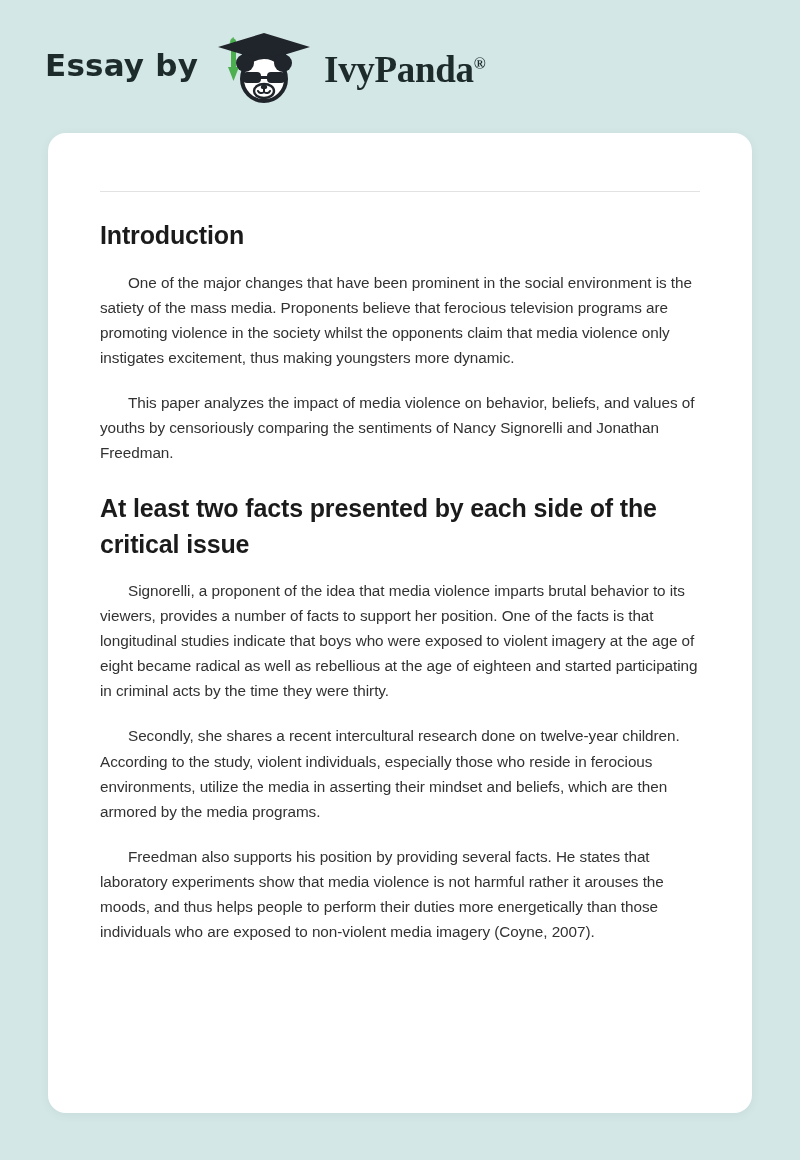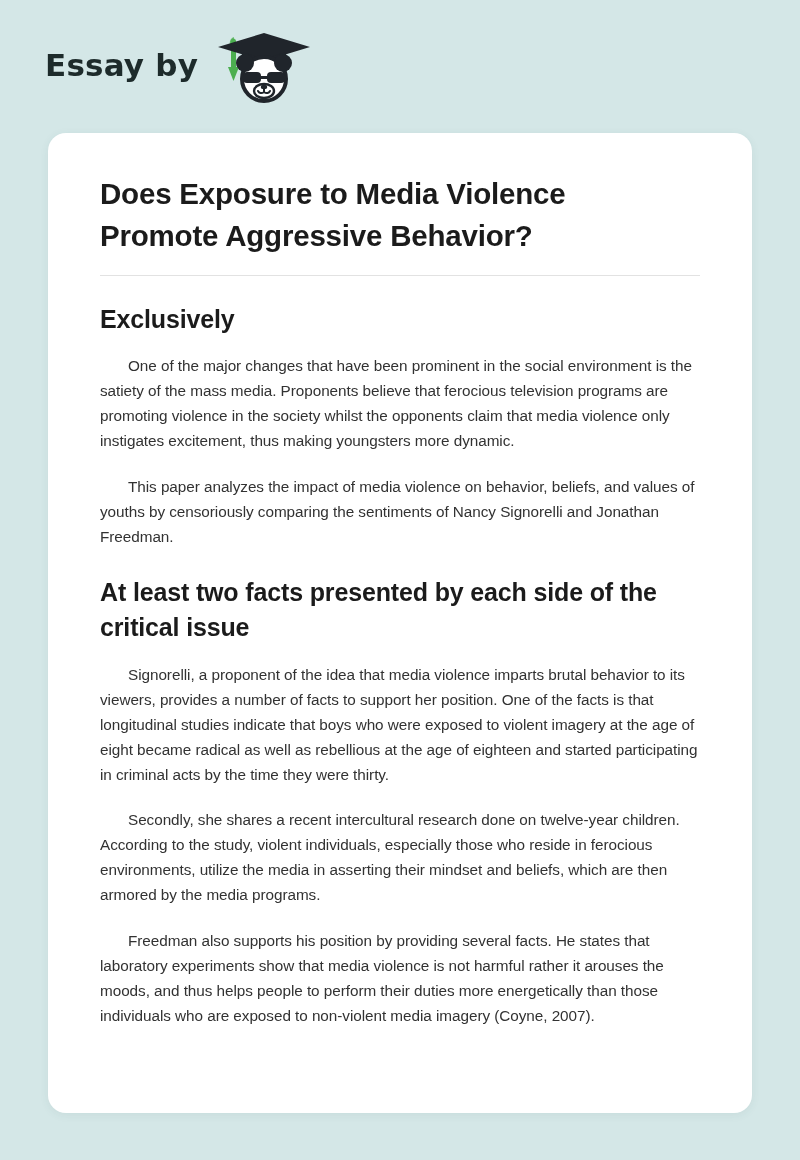--- a/index.html
+++ b/index.html
@@ -176,32 +176,32 @@
 
           <rect x="31" y="41" width="18" height="11" rx="4" fill="#20252b"></rect>
           <rect x="55" y="41" width="18" height="11" rx="4" fill="#20252b"></rect>
           <rect x="48" y="45" width="8" height="3" fill="#20252b"></rect>
 
           <ellipse cx="52" cy="60" rx="10" ry="7" fill="#ffffff" stroke="#20252b" stroke-width="2.4"></ellipse>
           <ellipse cx="52" cy="56" rx="3.2" ry="2.2" fill="#20252b"></ellipse>
           <path d="M52 58 v3 M52 61 c-2.5 2 -5 1 -6 -1 M52 61 c2.5 2 5 1 6 -1" stroke="#20252b" stroke-width="2" fill="none" stroke-linecap="round"></path>
         </svg>
       </span>
+      <span class="wordmark"><span>IvyPanda</span><span class="reg">®</span></span>
     </span>
   </div>
 </div>
 
 <div class="paper-card">
 
-  <h1 class="doc-title">Does Exposure to Media Violence Promote Aggressive Behavior?</h1>
 
 
   <div class="divider"></div>
 
-  <h2 class="section-heading">Exclusively</h2>
+  <h2 class="section-heading">Introduction</h2>
   <p class="body-text">One of the major changes that have been prominent in the social environment is the satiety of the mass media. Proponents believe that ferocious television programs are promoting violence in the society whilst the opponents claim that media violence only instigates excitement, thus making youngsters more dynamic.</p>
   <p class="body-text">This paper analyzes the impact of media violence on behavior, beliefs, and values of youths by censoriously comparing the sentiments of Nancy Signorelli and Jonathan Freedman.</p>
 
   <h2 class="section-heading">At least two facts presented by each side of the critical issue</h2>
   <p class="body-text">Signorelli, a proponent of the idea that media violence imparts brutal behavior to its viewers, provides a number of facts to support her position. One of the facts is that longitudinal studies indicate that boys who were exposed to violent imagery at the age of eight became radical as well as rebellious at the age of eighteen and started participating in criminal acts by the time they were thirty.</p>
   <p class="body-text">Secondly, she shares a recent intercultural research done on twelve-year children. According to the study, violent individuals, especially those who reside in ferocious environments, utilize the media in asserting their mindset and beliefs, which are then armored by the media programs.</p>
   <p class="body-text">Freedman also supports his position by providing several facts. He states that laboratory experiments show that media violence is not harmful rather it arouses the moods, and thus helps people to perform their duties more energetically than those individuals who are exposed to non-violent media imagery (Coyne, 2007).</p>
 
 </div>
 

